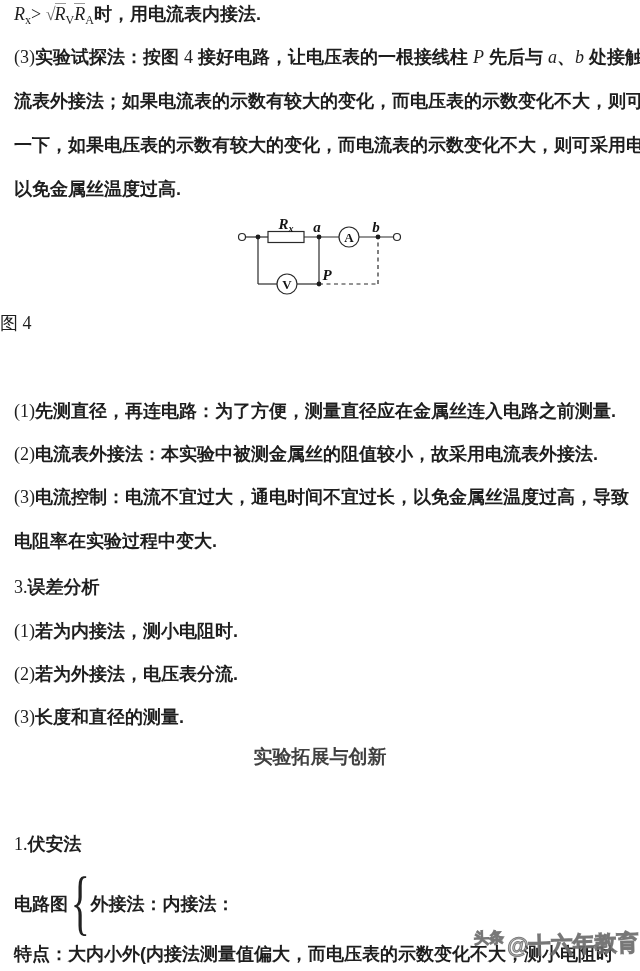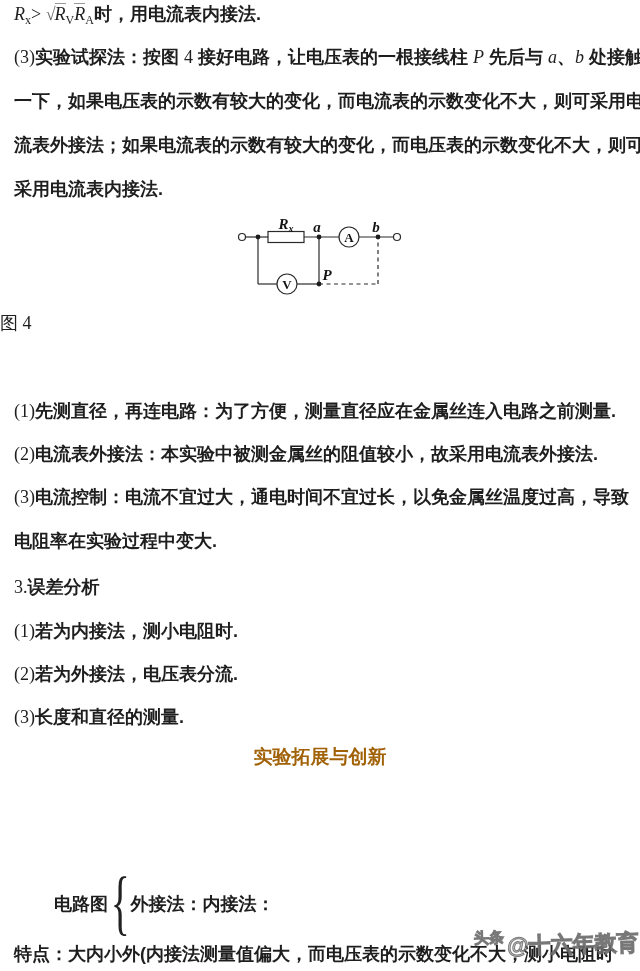--- a/index.html
+++ b/index.html
@@ -19,25 +19,25 @@
   .rm{font-family:"Liberation Serif",serif;font-weight:400;}
   .it{font-family:"Liberation Serif",serif;font-style:italic;font-weight:500;}
   .sub{font-family:"Liberation Serif",serif;font-size:12px;vertical-align:-4px;font-weight:400;}
   .rt{border-top:1px solid rgba(70,70,70,.55);}
   .rad{color:rgba(70,70,70,.8);margin-right:-1px;}
   .caption{left:0;width:640px;text-align:left;font-weight:600;}
   .figure-svg{position:absolute;left:0;top:210px;}
   .expand-heading{
     position:absolute;left:0;top:735px;width:640px;
     text-align:center;font-size:19px;line-height:44px;
-    font-weight:700;color:#a16207;
+    font-weight:700;color:#404040;
   }
   .circuit-map{
     position:absolute;left:14px;top:864px;height:80px;
-    display:flex;align-items:center;margin-left:40px;
+    display:flex;align-items:center;
   }
   .cm-label{font-size:18px;font-weight:600;}
   .cm-brace{
     font-family:"Liberation Serif",serif;font-size:72px;font-weight:400;
     line-height:1;color:#222;transform:scaleX(.55);margin:0 -7px 4px -5px;
   }
   .cm-options{display:flex;flex-direction:row;}
   .cm-opt{font-size:18px;line-height:31px;font-weight:600;}
   .watermark{
     position:absolute;top:927px;right:2px;
@@ -54,23 +54,23 @@
 <body>
 
 <div class="page">
 
   <div class="blk" style="top:-8px">
       <div class="tline"><span class="it">R</span><span class="sub">x</span><span class="rm">&gt; </span><span class="rm rad">√</span><span class="it rt">R</span><span class="sub">V</span><span class="it rt">R</span><span class="sub">A</span><span>时，用电流表内接法.</span></div>
     </div>
 
   <div class="blk" style="top:35px">
       <div class="tline"><span class="rm">(3)</span><span>实验试探法：按图 </span><span class="rm">4</span><span> 接好电路，让电压表的一根接线柱 </span><span class="it">P</span><span> 先后与 </span><span class="it">a</span><span>、</span><span class="it">b</span><span> 处接触</span></div>
+      <div class="tline"><span>流表外接法；如果电流表的示数有较大的变化，而电压表的示数变化不大，则可</span></div>
       <div class="tline"><span>一下，如果电压表的示数有较大的变化，而电流表的示数变化不大，则可采用电</span></div>
-      <div class="tline"><span>流表外接法；如果电流表的示数有较大的变化，而电压表的示数变化不大，则可</span></div>
-      <div class="tline"><span>采用电流表内接法.</span></div>
+      <div class="tline"><span>以免金属丝温度过高.</span></div>
     </div>
 
   <svg class="figure-svg" width="640" height="95" viewBox="0 0 640 95">
     <g stroke="#2a2a2a" stroke-width="1.2" fill="none">
       <circle cx="242" cy="27" r="3.5"></circle>
       <line x1="245.5" y1="27" x2="268" y2="27"></line>
       <rect x="268" y="21.5" width="36" height="11"></rect>
       <line x1="304" y1="27" x2="339" y2="27"></line>
       <circle cx="349" cy="27" r="10"></circle>
       <line x1="359" y1="27" x2="393.5" y2="27"></line>
@@ -120,20 +120,23 @@
     </div>
   <div class="blk" style="top:652px">
       <div class="tline"><span class="rm">(2)</span><span>若为外接法，电压表分流.</span></div>
     </div>
   <div class="blk" style="top:695px">
       <div class="tline"><span class="rm">(3)</span><span>长度和直径的测量.</span></div>
     </div>
 
   <div class="expand-heading">实验拓展与创新</div>
 
+  <div class="blk" style="top:822px">
+      <div class="tline"><span class="rm">1.</span><span>伏安法</span></div>
+    </div>
 
   <div class="circuit-map">
     <span class="cm-label">电路图</span>
     <span class="cm-brace">{</span>
     <span class="cm-options">
       <span class="cm-opt">外接法：</span>
       <span class="cm-opt">内接法：</span>
     </span>
   </div>
 

